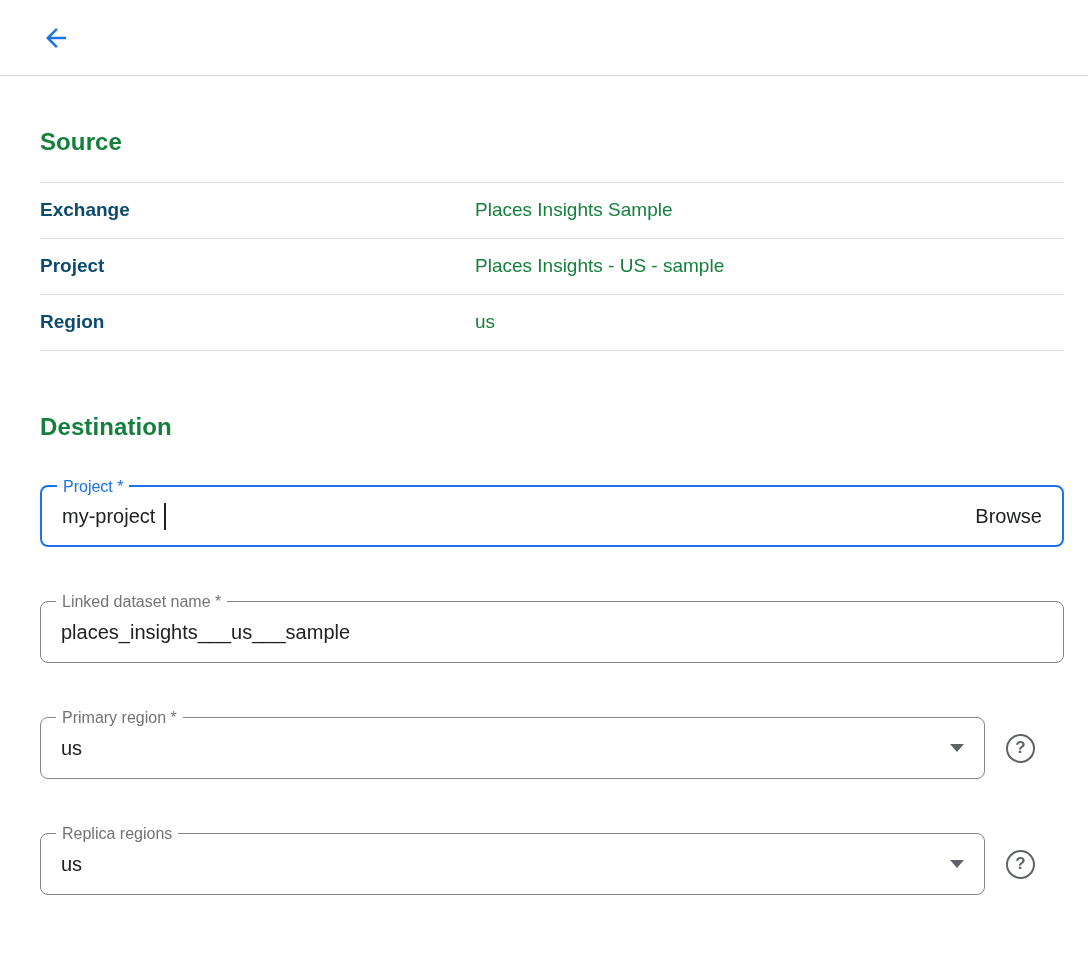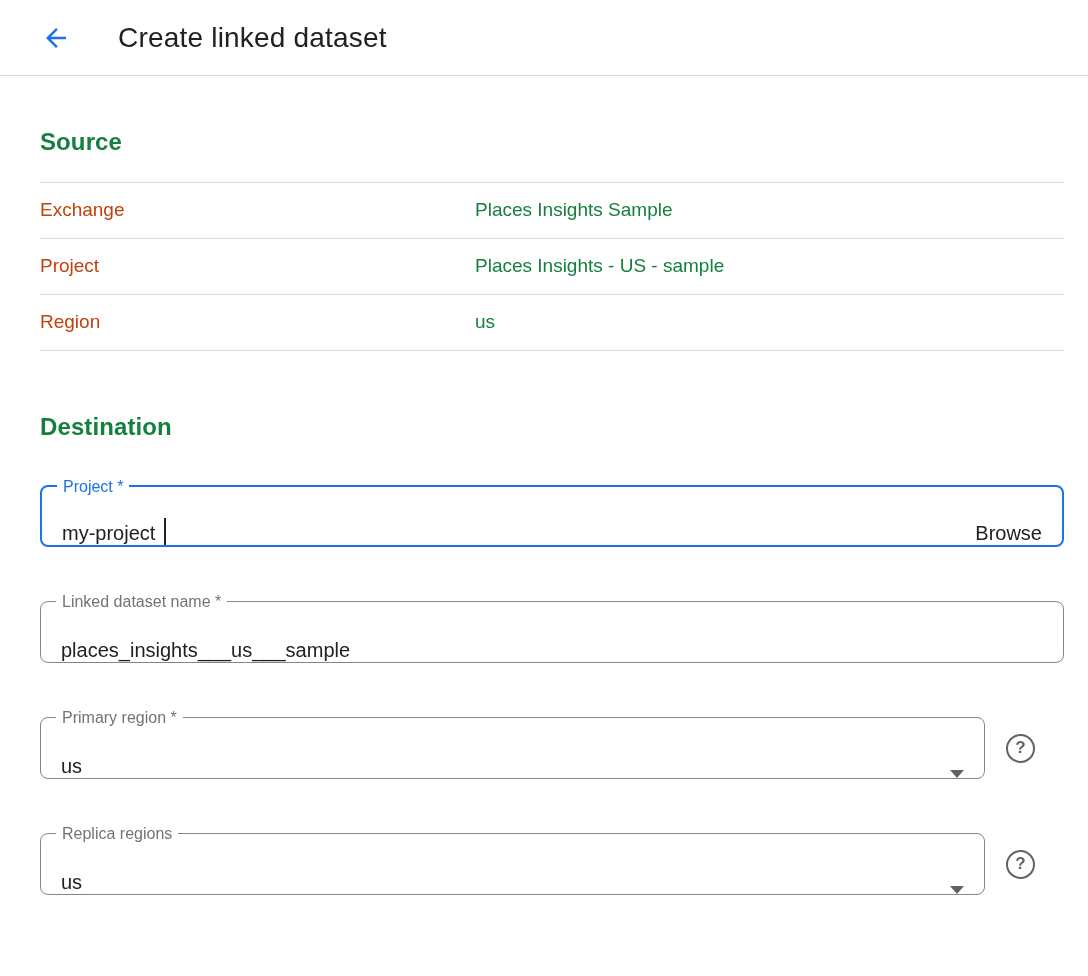--- a/index.html
+++ b/index.html
@@ -53,28 +53,28 @@
 
   
   .info-table { margin-top: 26px; border-top: 1px solid #dadce0; }
   .info-row {
     display: flex;
     align-items: center;
     border-bottom: 1px solid #dadce0;
     padding: 16px 0 17px 0;
     font-size: 19px;
   }
-  .info-label { width: 435px; font-weight: 400; color: #c2410c; }
+  .info-label { width: 435px; font-weight: 700; color: #0c4a6e; }
   .info-value { color: #15803d; }
 
   
   .field {
     position: relative;
     display: flex;
-    align-items: flex-end;
+    align-items: center;
     height: 62px;
     border: 1px solid #80868b;
     border-radius: 8px;
     padding: 0 20px;
     font-size: 20px;
     background: #fff;
     cursor: text;
     gap: 8px;
   }
   .field-label {
@@ -145,21 +145,20 @@
 </style>
 </head>
 <body>
 
 <div class="header">
   <button class="back-btn">
     <svg width="30" height="30" viewBox="0 0 24 24">
       <path fill="#1a73e8" d="M20 11H7.83l5.59-5.59L12 4l-8 8 8 8 1.41-1.41L7.83 13H20v-2z"></path>
     </svg>
   </button>
-  <h1 class="page-title">Create linked dataset</h1>
 </div>
 
 <div class="content">
 
   <h2 class="section-heading source-heading">Source</h2>
 
   <div class="info-table">
     <div class="info-row">
       <div class="info-label">Exchange</div>
       <div class="info-value">Places Insights Sample</div>

